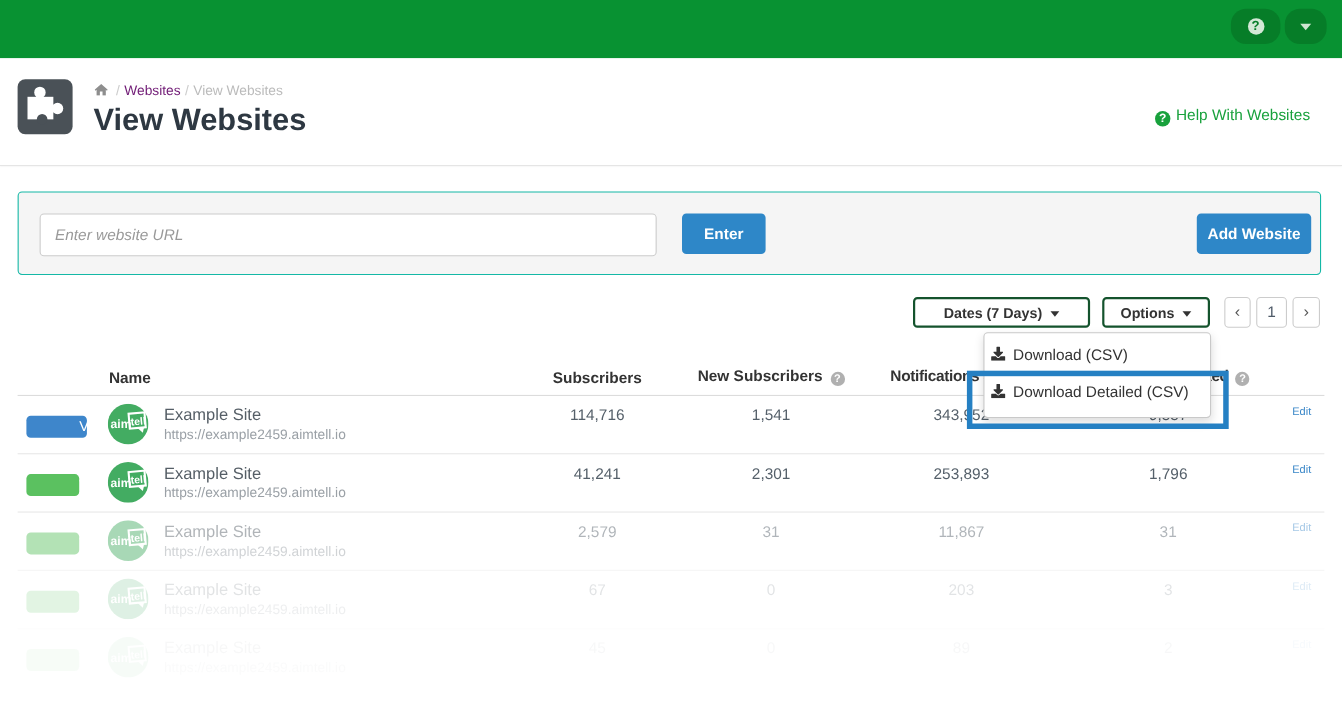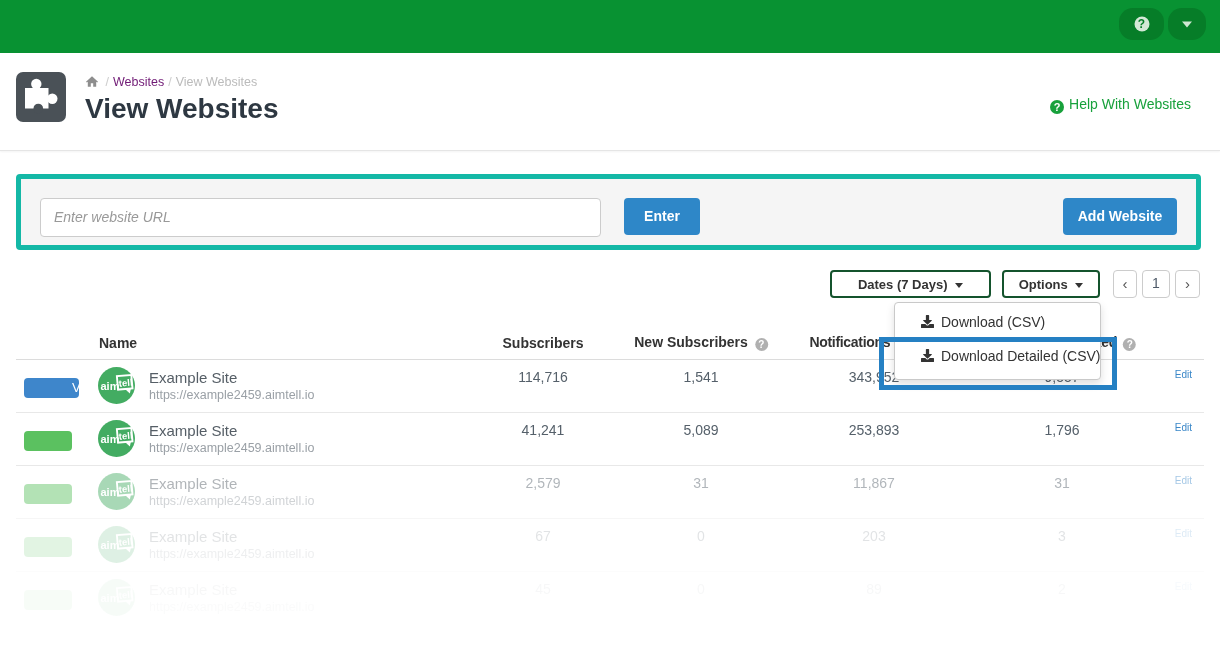--- a/index.html
+++ b/index.html
@@ -20,25 +20,25 @@
 .bigicon svg { position:absolute; left:0; top:0; }
 .crumb { position:absolute; left:86px; top:22px; font-size:12.5px; color:#bbbbbb; }
 .crumb .home svg { vertical-align:-1px; }
 .crumb .sep { color:#cccccc; padding:0 4px; }
 .crumb .b { color:#701a75; }
 h1.title { position:absolute; left:85px; top:40px; font-size:28px; font-weight:bold; color:#2e3842; letter-spacing:0; }
 .helplink { position:absolute; right:29px; top:43px; font-size:14px; color:#18a13c; }
 .helplink .qi { display:inline-block; width:14px; height:14px; border-radius:50%; background:#18a13c; color:#fff; font-size:11px; font-weight:bold; text-align:center; line-height:15px; vertical-align:-2px; margin-right:5px; }
 
 
-.panel { position:absolute; left:16px; top:174px; width:1185px; height:76px; background:#f5f5f5; border:5px solid #14b8a6; border-radius:4px; }
+.panel { position:absolute; left:16px; top:174px; width:1185px; height:76px; background:#f5f5f5; border:1px solid #14b8a6; border-radius:4px; }
 .sinput { position:absolute; left:19px; top:19px; width:561px; height:39px; background:#fff; border:1px solid #ccc; border-radius:4px; color:#999; font-style:italic; font-size:14px; line-height:36px; padding-left:13px; }
 .btn-blue { background:#2e87c8; color:#fff; font-weight:bold; font-size:14px; text-align:center; border-radius:4px; }
 .searchbtn { position:absolute; left:603px; top:19px; width:76px; height:37px; line-height:37px; }
-.addbtn { position:absolute; right:19px; top:19px; width:114px; height:37px; line-height:37px;margin-left:20px; }
+.addbtn { position:absolute; right:8px; top:19px; width:104px; height:37px; line-height:37px;margin-left:20px; }
 
 
 .ctl { position:absolute; background:#fff; border:2px solid #14532d; border-radius:4px; top:270px; height:28px; font-size:13px; font-weight:bold; color:#333; text-align:center; line-height:26px; }
 .ctl .caret { display:inline-block; width:0; height:0; border-left:4px solid transparent; border-right:4px solid transparent; border-top:5px solid #333; margin-left:4px; vertical-align:1px; }
 .dates { left:830px; width:161px; }
 .options { left:1002px; width:98px; }
 .pg { position:absolute; top:270px; width:23px; height:28px; background:#fff; border:1px solid #ccc; border-radius:4px; text-align:center; line-height:25px; font-size:14px; color:#555; }
 .pg1 { left:1113px; width:24px; } .pg2 { left:1142px; width:28px; color:#4e5a68; } .pg3 { left:1175px; width:25px; }
 
 
@@ -52,21 +52,21 @@
 .badge.view { width:40px; background:#5bc160; }
 .logo { position:absolute; left:82px; top:8px; width:37px; height:37px; }
 .nm { position:absolute; left:133px; top:9px; font-size:15px; color:#555e66; line-height:19px; }
 .url { position:absolute; left:133px; top:27px; font-size:12.5px; color:#9aa0a6; line-height:19px; }
 .num { position:absolute; top:10px; font-size:14px; color:#55606a; text-align:center; width:100px; margin-left:-50px; }
 .n1 { left:527px; } .n2 { left:685px; } .n3 { left:858px; } .n4 { left:1046px; }
 .edit { position:absolute; right:12px; top:10px; font-size:10px; color:#3a87c8; }
 
 
 .dropdown { position:absolute; left:894px; top:302px; width:207px; height:78px; background:#fff; border:1px solid #c9c9c9; border-radius:4px; box-shadow:0 4px 9px rgba(0,0,0,0.13); z-index:40; padding-top:2px; }
-.ditem { height:34px; line-height:34px; padding-left:26px; font-size:14px; color:#333; white-space:nowrap; }
+.ditem { height:34px; line-height:34px; padding-left:6px; font-size:14px; color:#333; white-space:nowrap; }
 .ditem svg { vertical-align:-1px; margin-right:7px; }
 
 
 .bluebox { position:absolute; left:879px; top:337px; width:238px; height:53px; border:5px solid #2580c3; z-index:50; }
 </style>
 </head>
 <body>
 
 <div class="topbar">
   <div class="tb-btn tb-help">
@@ -152,21 +152,21 @@
       <text x="2.5" y="22.5" font-size="11" font-weight="bold" fill="#fff" font-family="Liberation Sans">aim</text>
       <g transform="rotate(-5 27 16)">
         <rect x="19.5" y="8.5" width="14.5" height="13.5" fill="none" stroke="#fff" stroke-width="1.9"></rect>
         <text x="20.8" y="19.3" font-size="9.5" font-weight="bold" fill="#fff" font-family="Liberation Sans">tell</text>
         <path d="M26.5 22 l6 0 l-1.6 4.8 z" fill="#fff"></path>
       </g>
     </svg>
   <div class="nm">Example Site</div>
   <div class="url">https://example2459.aimtell.io</div>
   <div class="num n1">41,241</div>
-  <div class="num n2">5,089</div>
+  <div class="num n2">2,301</div>
   <div class="num n3">253,893</div>
   <div class="num n4">1,796</div>
   <div class="edit">Edit</div>
 </div>
 <div class="row" style="top:465px; opacity:0.46;">
   <div class="badge view">View</div>
   <svg class="logo" viewBox="0 0 37 37">
       <circle cx="18.5" cy="18.5" r="18.5" fill="#43ac62"></circle>
       <text x="2.5" y="22.5" font-size="11" font-weight="bold" fill="#fff" font-family="Liberation Sans">aim</text>
       <g transform="rotate(-5 27 16)">

